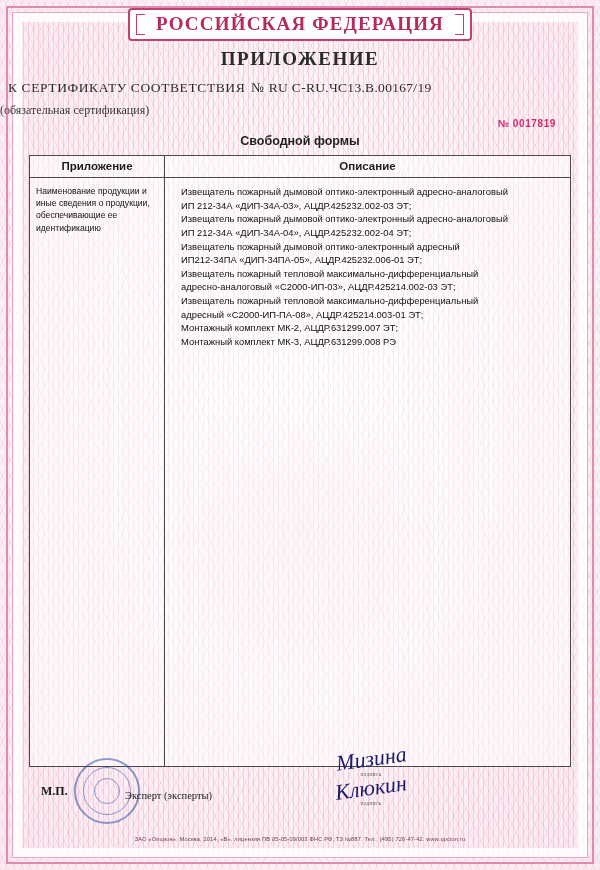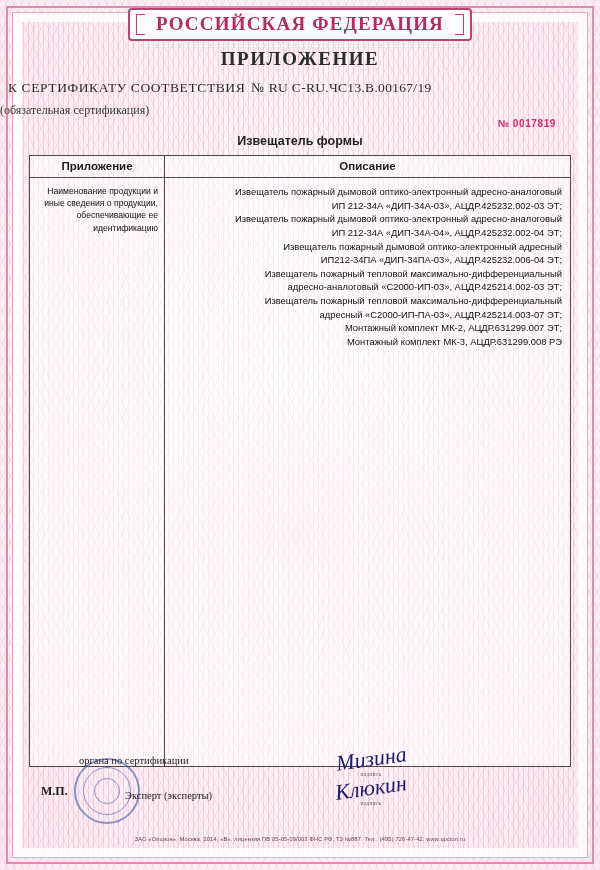--- a/index.html
+++ b/index.html
@@ -153,21 +153,20 @@
     position: absolute;
     top: 155px;
     left: 29px;
     width: 542px;
     border-collapse: collapse;
     background: rgba(255,255,255,0.55);
   }
   table.main th, table.main td {
     border: 1px solid #4a4a4a;
     vertical-align: top;
-    text-align: right;
   }
   table.main th {
     font-size: 11.5px;
     font-weight: bold;
     text-align: center;
     padding: 4px 2px 5px 2px;
     color: #1c1c1c;
   }
   .col-left { width: 130px; }
   td.cell-left {
@@ -329,57 +328,56 @@
       <span>К СЕРТИФИКАТУ СООТВЕТСТВИЯ</span><span class="cert-no-label">№</span><span class="cert-no">RU C-RU.ЧС13.В.00167/19</span>
     </div>
 
     <div class="paren-line">(обязательная сертификация)</div>
 
     <div class="blank-number">
       <span>№</span>
       <span>0017819</span>
     </div>
 
-    <div class="form-type">Извещатель формы</div>
+    <div class="form-type">Свободной формы</div>
 
     <table class="main">
       <thead>
         <tr>
           <th class="col-left">Приложение</th>
           <th>Описание</th>
         </tr>
       </thead>
       <tbody>
         <tr>
           <td class="cell-left">Наименование продукции и иные сведения о продукции, обеспечивающие ее идентификацию</td>
           <td class="cell-right">
             <div class="desc-line">Извещатель пожарный дымовой оптико-электронный адресно-аналоговый</div>
             <div class="desc-line">ИП 212-34А «ДИП-34А-03», АЦДР.425232.002-03 ЭТ;</div>
             <div class="desc-line">Извещатель пожарный дымовой оптико-электронный адресно-аналоговый</div>
             <div class="desc-line">ИП 212-34А «ДИП-34А-04», АЦДР.425232.002-04 ЭТ;</div>
             <div class="desc-line">Извещатель пожарный дымовой оптико-электронный адресный</div>
-            <div class="desc-line">ИП212-34ПА «ДИП-34ПА-03», АЦДР.425232.006-04 ЭТ;</div>
+            <div class="desc-line">ИП212-34ПА «ДИП-34ПА-05», АЦДР.425232.006-01 ЭТ;</div>
             <div class="desc-line">Извещатель пожарный тепловой максимально-дифференциальный</div>
             <div class="desc-line">адресно-аналоговый «С2000-ИП-03», АЦДР.425214.002-03 ЭТ;</div>
             <div class="desc-line">Извещатель пожарный тепловой максимально-дифференциальный</div>
-            <div class="desc-line">адресный «С2000-ИП-ПА-03», АЦДР.425214.003-07 ЭТ;</div>
+            <div class="desc-line">адресный «С2000-ИП-ПА-08», АЦДР.425214.003-01 ЭТ;</div>
             <div class="desc-line">Монтажный комплект МК-2, АЦДР.631299.007 ЭТ;</div>
             <div class="desc-line">Монтажный комплект МК-3, АЦДР.631299.008 РЭ</div>
           </td>
         </tr>
       </tbody>
     </table>
 
     <div class="stamp"></div>
 
     <div class="footer">
       <div class="mp">М.П.</div>
 
       <div class="role1">
-        <div>органа по сертификации</div>
       </div>
 
       <div class="role2">Эксперт (эксперты)</div>
 
       <div class="sig-col">
         <div class="sig-mark">Мизина</div>
         <div class="sig-caption">подпись</div>
         <div class="sig-mark">Клюкин</div>
         <div class="sig-caption">подпись</div>
       </div>

